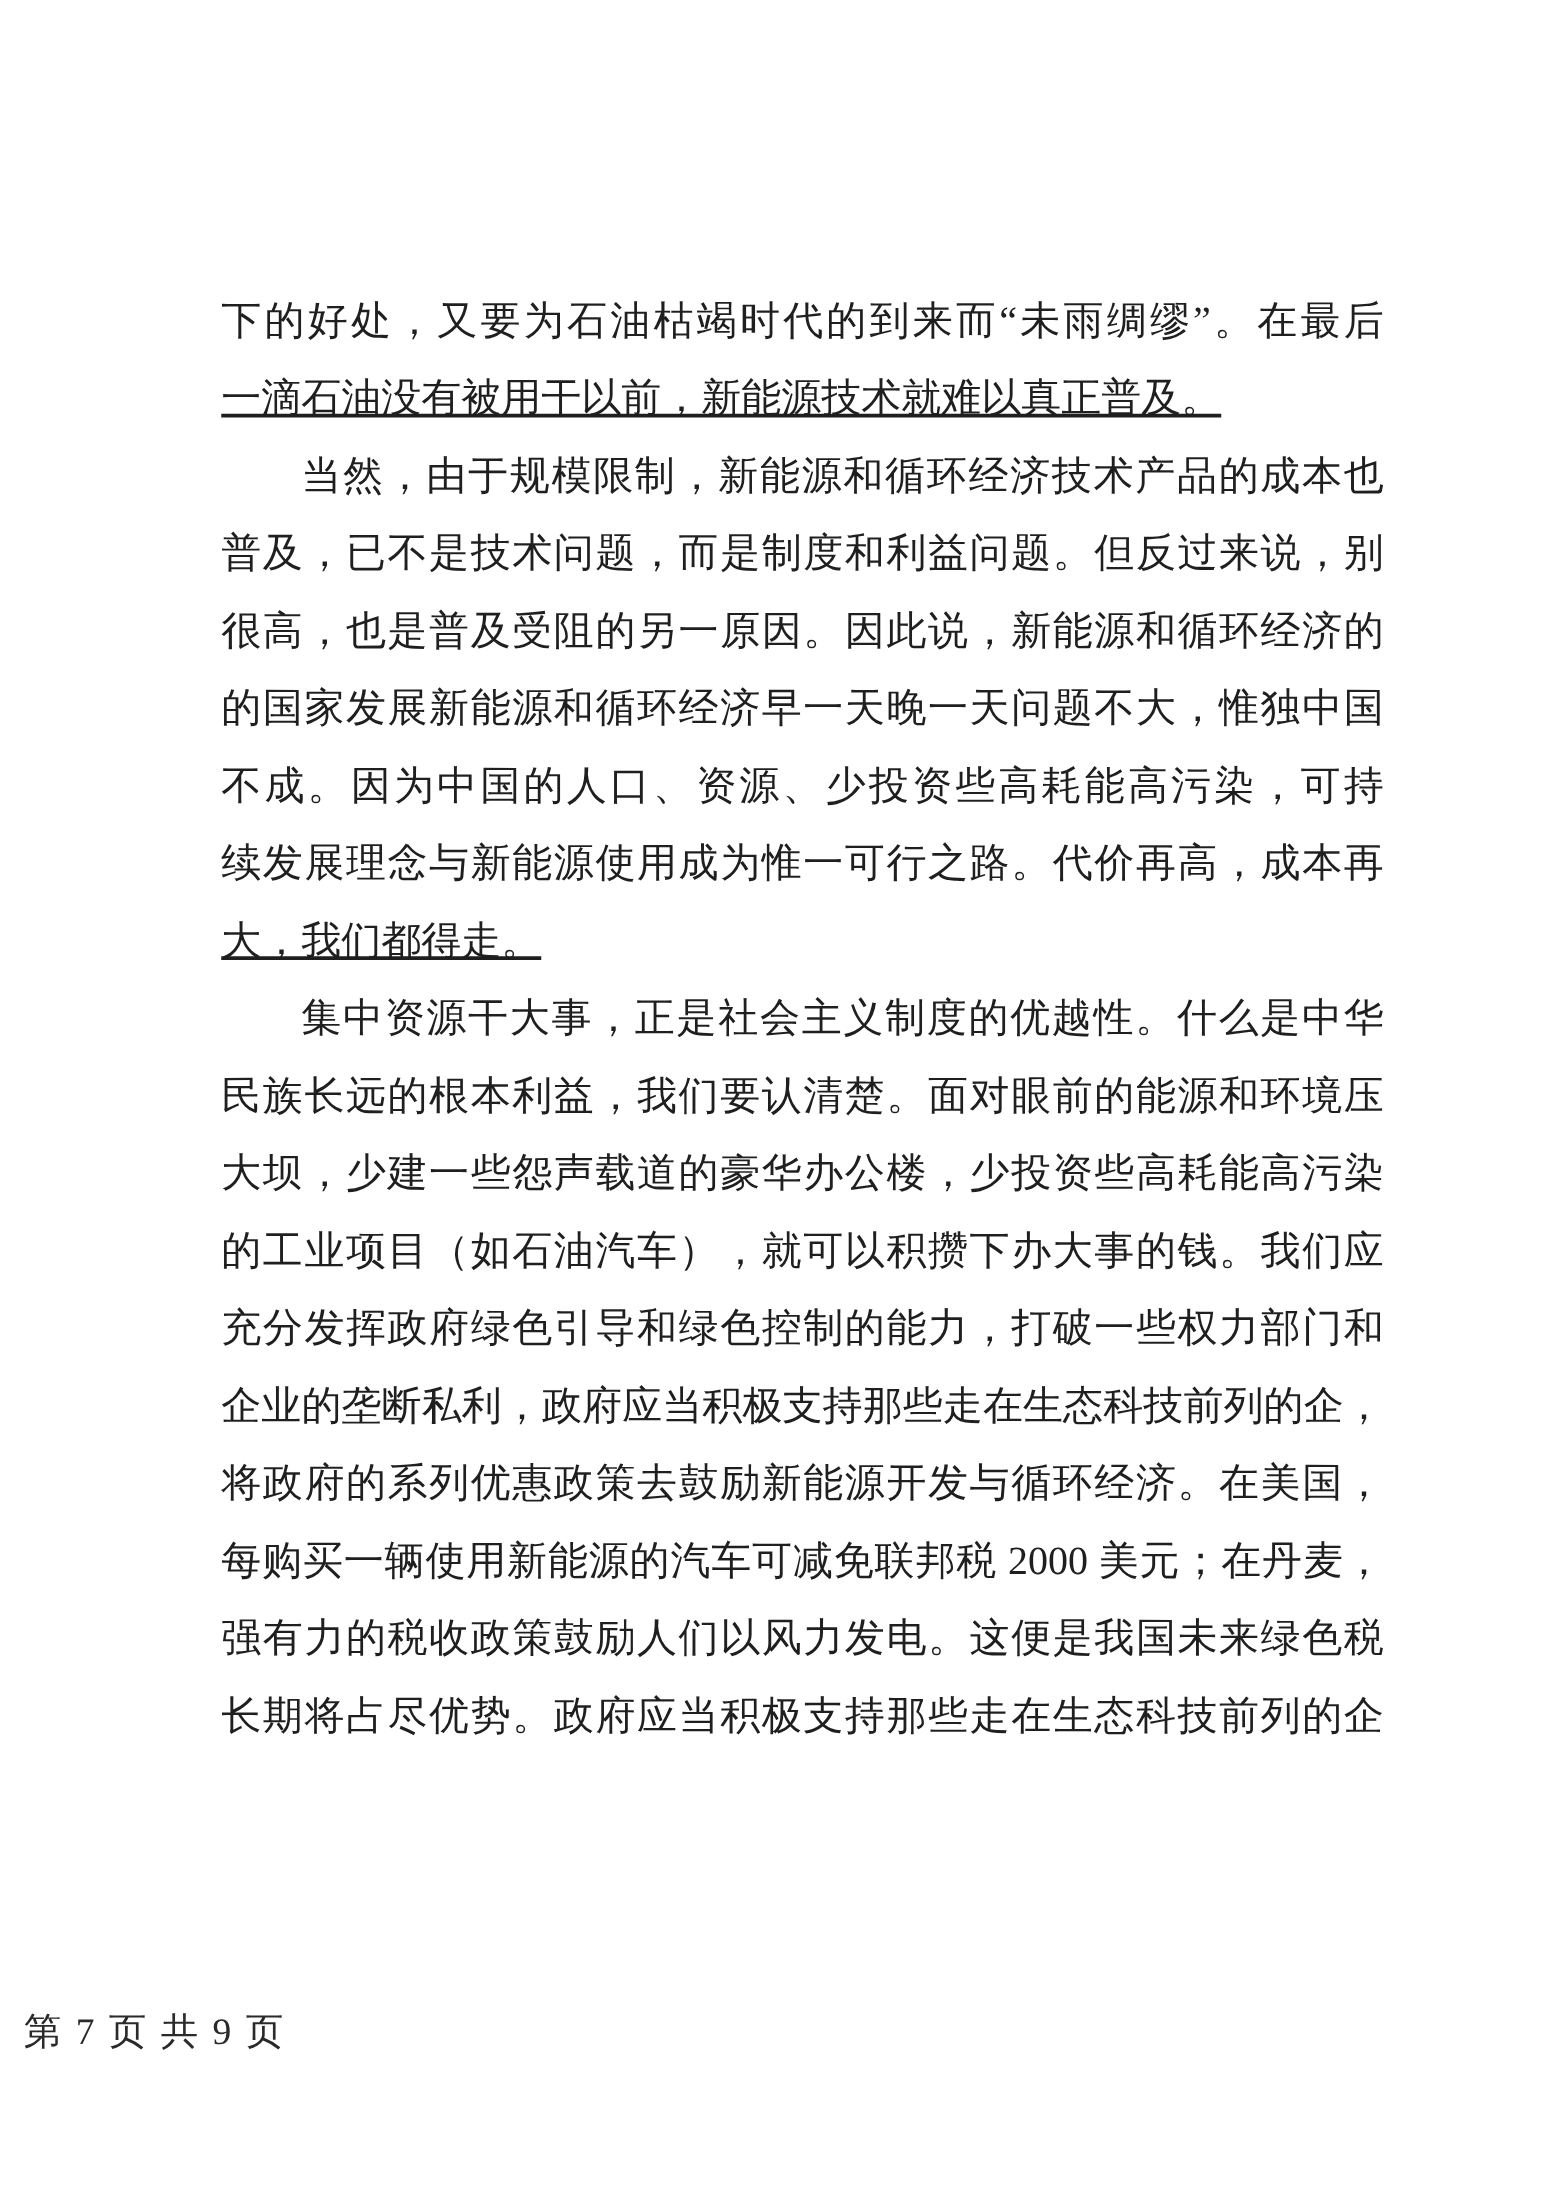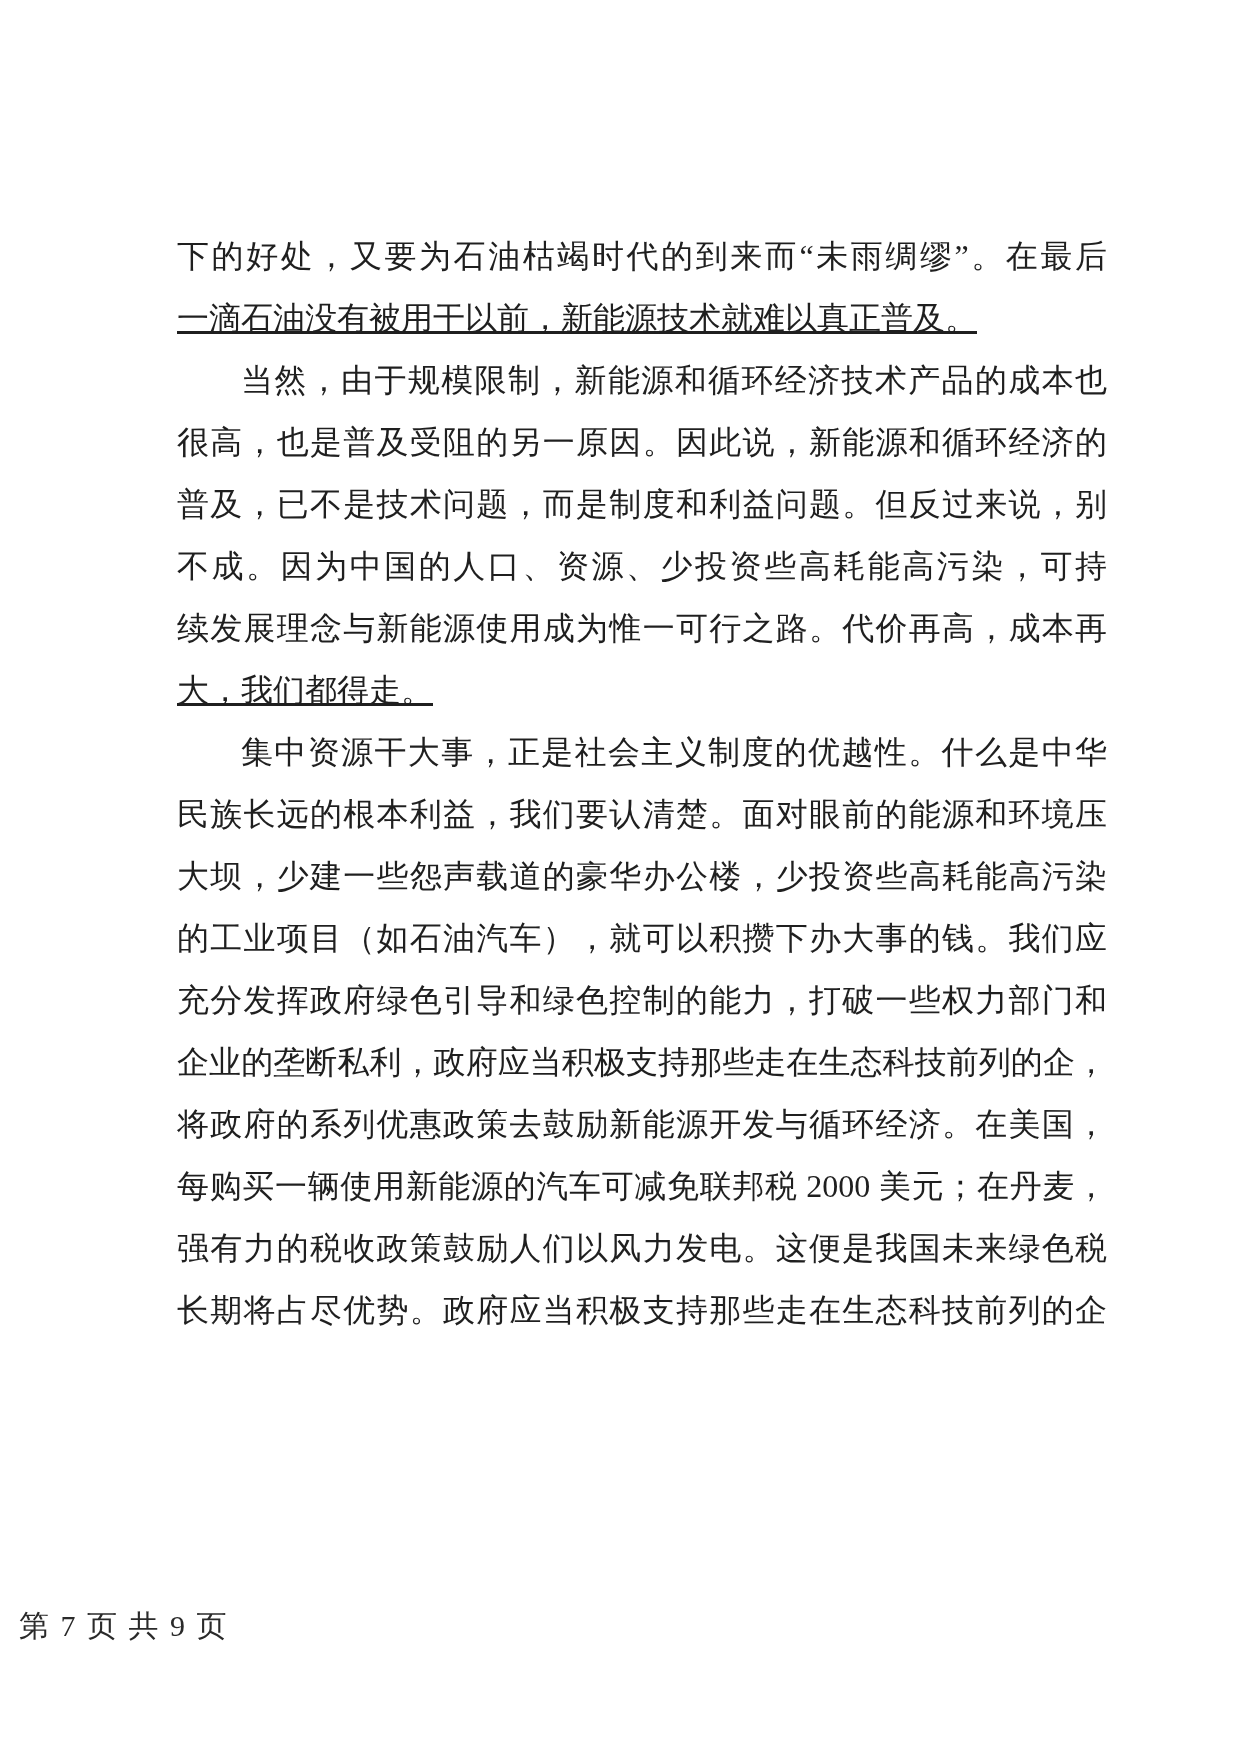--- a/index.html
+++ b/index.html
@@ -58,22 +58,23 @@
 <body>
 
 <div class="page">
   <div class="doc-body">
       <div class="paragraph">
         <div class="line">下的好处，又要为石油枯竭时代的到来而“未雨绸缪”。在最后</div>
         <div class="line endline">一滴石油没有被用干以前，新能源技术就难以真正普及。</div>
       </div>
       <div class="paragraph">
         <div class="line indent">当然，由于规模限制，新能源和循环经济技术产品的成本也</div>
+        <div class="line">普及，已不是技术问题，而是制度和利益问题。但反过来说，别</div>
         <div class="line">很高，也是普及受阻的另一原因。因此说，新能源和循环经济的</div>
-        <div class="line">普及，已不是技术问题，而是制度和利益问题。但反过来说，别</div>
+        <div class="line">的国家发展新能源和循环经济早一天晚一天问题不大，惟独中国</div>
         <div class="line">不成。因为中国的人口、资源、少投资些高耗能高污染，可持</div>
         <div class="line">续发展理念与新能源使用成为惟一可行之路。代价再高，成本再</div>
         <div class="line endline">大，我们都得走。</div>
       </div>
       <div class="paragraph">
         <div class="line indent">集中资源干大事，正是社会主义制度的优越性。什么是中华</div>
         <div class="line">民族长远的根本利益，我们要认清楚。面对眼前的能源和环境压</div>
         <div class="line">大坝，少建一些怨声载道的豪华办公楼，少投资些高耗能高污染</div>
         <div class="line">的工业项目（如石油汽车），就可以积攒下办大事的钱。我们应</div>
         <div class="line">充分发挥政府绿色引导和绿色控制的能力，打破一些权力部门和</div>

